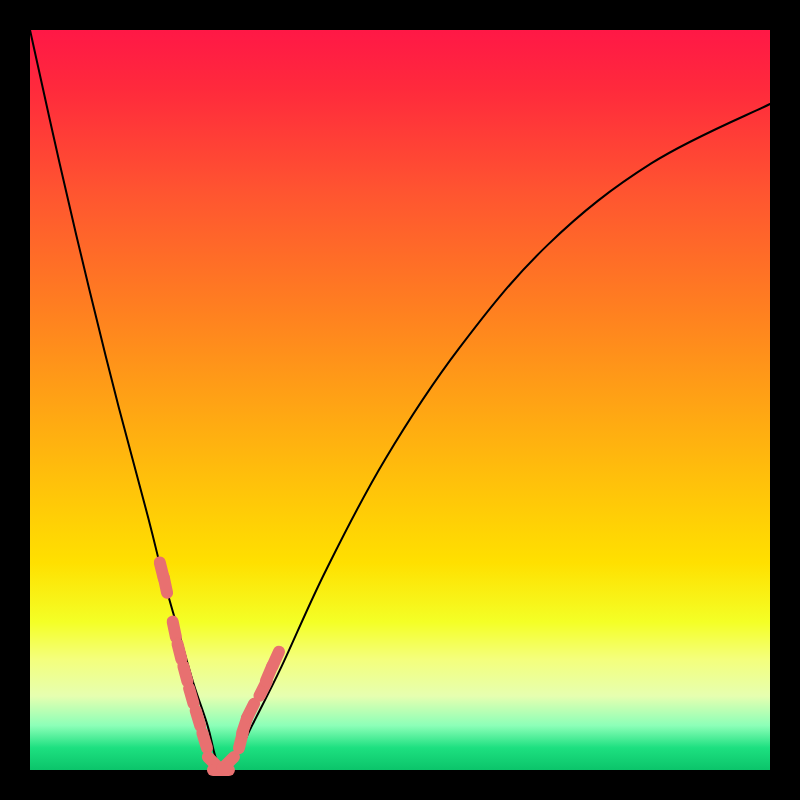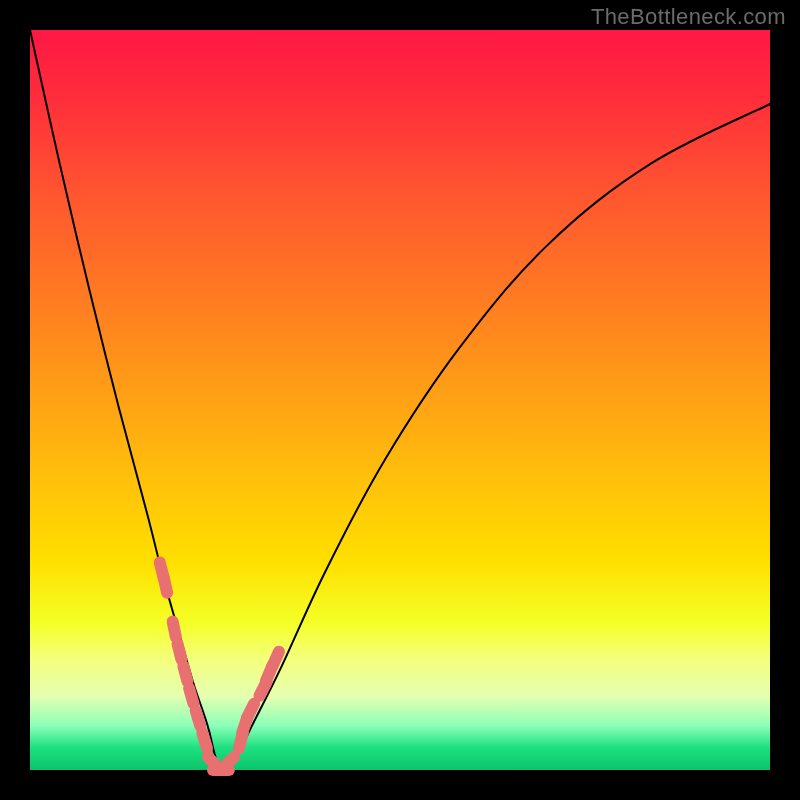--- a/index.html
+++ b/index.html
@@ -89,14 +89,13 @@
           <line x1="192.66314575050762" y1="738.2568542494923" x2="203.97685424949242" y2="726.9431457505077" class="marker"></line>
           <line x1="208.9597149997093" y1="718.1611400011626" x2="212.84028500029066" y2="702.6388599988373" class="marker"></line>
           <line x1="212.12731142129954" y1="703.2082725498476" x2="217.07268857870045" y2="687.9917274501524" class="marker"></line>
           <line x1="216.94229123600033" y1="687.9554175279993" x2="224.09770876399963" y2="673.6445824720006" class="marker"></line>
           <line x1="229.52229123600034" y1="665.7554175279994" x2="236.67770876399965" y2="651.4445824720007" class="marker"></line>
           <line x1="235.89087487724115" y1="651.1626473476678" x2="242.14912512275876" y2="636.4373526523322" class="marker"></line>
           <line x1="242.3970825813696" y1="636.2953720414008" x2="248.9629174186304" y2="621.7046279585992" class="marker"></line>
         </g>
     </svg>
   </div>
-  <div class="watermark">TheBottleneck.com</div>
 </div>
 
 </body></html>

